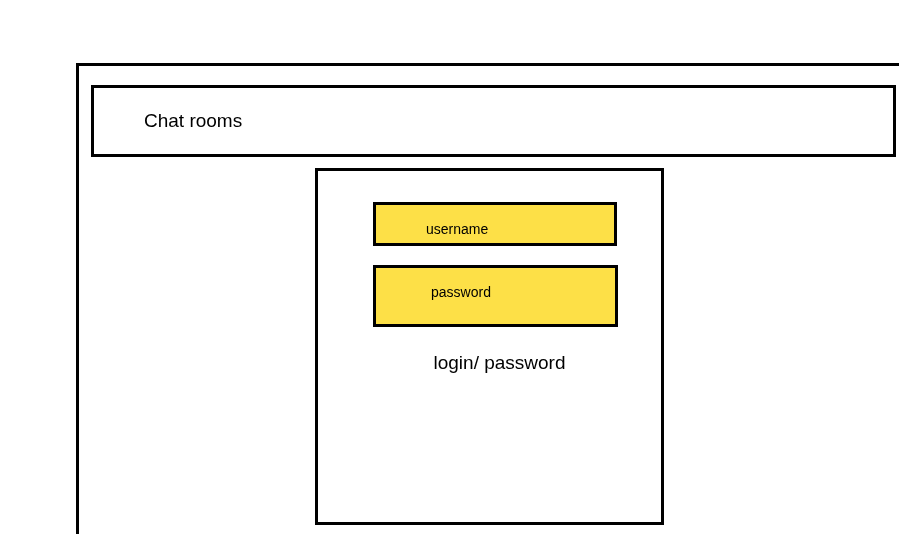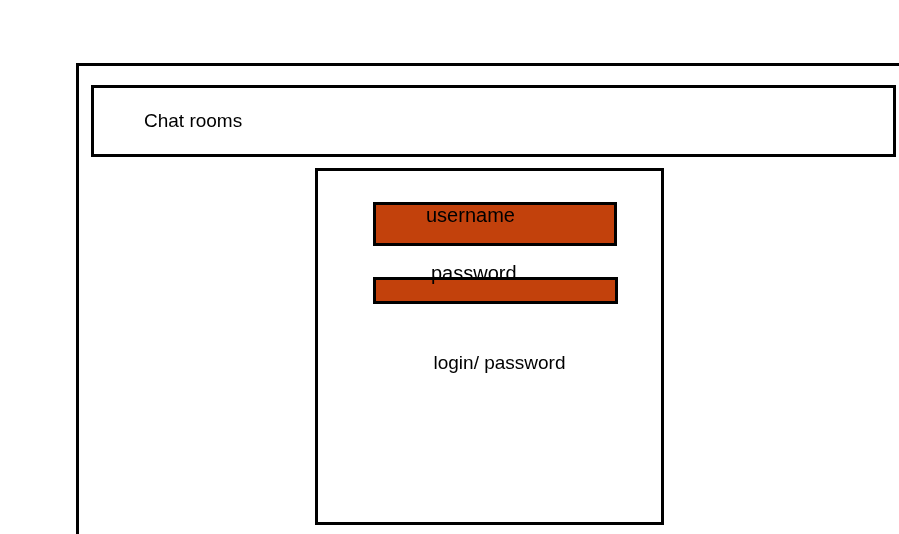--- a/index.html
+++ b/index.html
@@ -28,34 +28,34 @@
     align-items: center;
     padding-left: 34px;
     font-size: 19px;
   }
   #login-panel {
     left: 267px; top: 120px;
     width: 349px; height: 357px;
   }
   .field-box {
     border: 3px solid #000000;
-    background: #c2410c;
+    background: #fde047;
     display: flex;
-    align-items: flex-end;
-    font-size: 20px;
+    align-items: flex-start;
+    font-size: 14px;
     cursor: text;
   }
   #username-field {
     left: 325px; top: 154px;
     width: 244px; height: 44px;
     padding-left: 34px;
   }
   #password-field {
-    left: 325px; top: 229px;
-    width: 245px; height: 27px;
+    left: 325px; top: 217px;
+    width: 245px; height: 62px;
     padding-left: 39px;
   }
   #login-register-label {
     left: 267px; top: 303px;
     width: 349px;
     text-align: center;
     padding-left: 20px;
     font-size: 19px;
     line-height: 24px;
     cursor: pointer;

